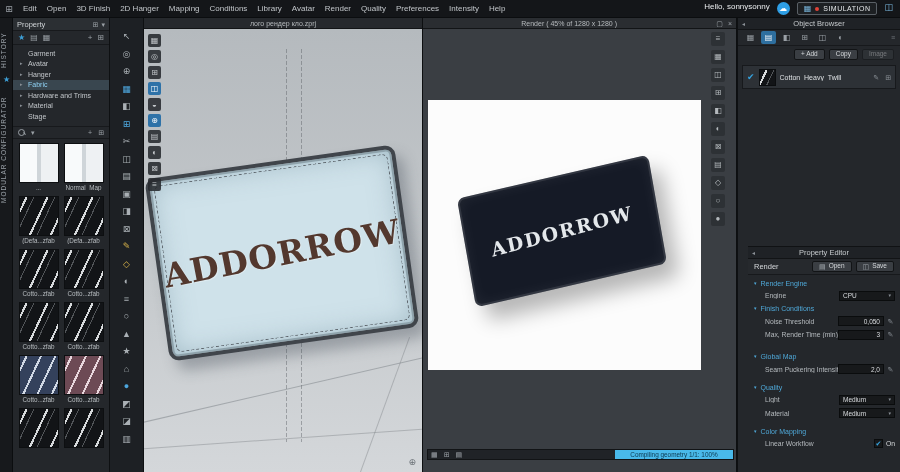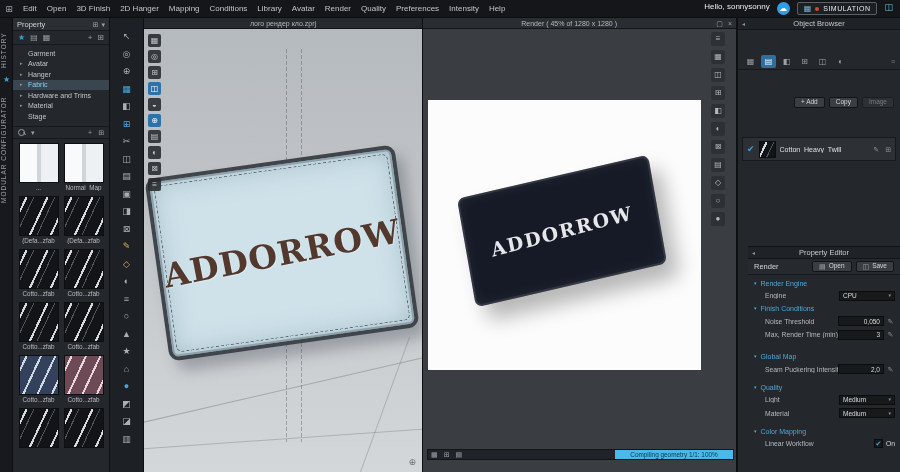--- a/index.html
+++ b/index.html
@@ -121,21 +121,21 @@
   .b-ic{color:#9aa0a6;font-size:7px;margin:0 3px;line-height:1;}
   .progress{margin-left:auto;height:100%;width:118px;background:#49b9ea;color:#0b3950;
     font-size:6.4px;display:flex;align-items:center;justify-content:center;white-space:nowrap;}
 
   
   .right-panel{position:absolute;left:737px;top:18px;width:163px;bottom:0;background:#24272b;
     border-left:1px solid #0e1012;display:flex;flex-direction:column;}
   .panel-header{height:12px;background:#1f2226;display:flex;align-items:center;justify-content:center;
     position:relative;color:#c6cacd;font-size:7.5px;border-bottom:1px solid #121416;flex:none;}
   .panel-header .collapse{position:absolute;left:4px;color:#8a9096;font-size:6px;line-height:1;}
-  .ob{height:228px;display:flex;flex-direction:column;gap:24px;}
+  .ob{height:228px;display:flex;flex-direction:column;}
   .ob-tabs{height:16px;display:flex;align-items:center;gap:3px;padding:0 5px;border-bottom:1px solid #17191c;flex:none;}
   .ob-tab{width:15px;height:13px;display:flex;align-items:center;justify-content:center;color:#9aa0a6;
     font-size:8px;border-radius:2px;line-height:1;}
   .ob-tab.active{background:#2e6f9f;color:#fff;}
   .ob-handle{margin-left:auto;color:#70767c;font-size:7px;}
   .ob-actions{height:16px;display:flex;align-items:center;justify-content:flex-end;gap:4px;padding:0 6px;flex:none;}
   .btn{background:#3a3e43;border:1px solid #121416;border-radius:2px;color:#d4d7da;font-size:6.5px;
     height:11px;display:flex;align-items:center;padding:0 6px;gap:3px;line-height:1;}
   .btn .bic{color:#9aa0a6;font-size:7px;}
   .btn.dim{opacity:.45;}

